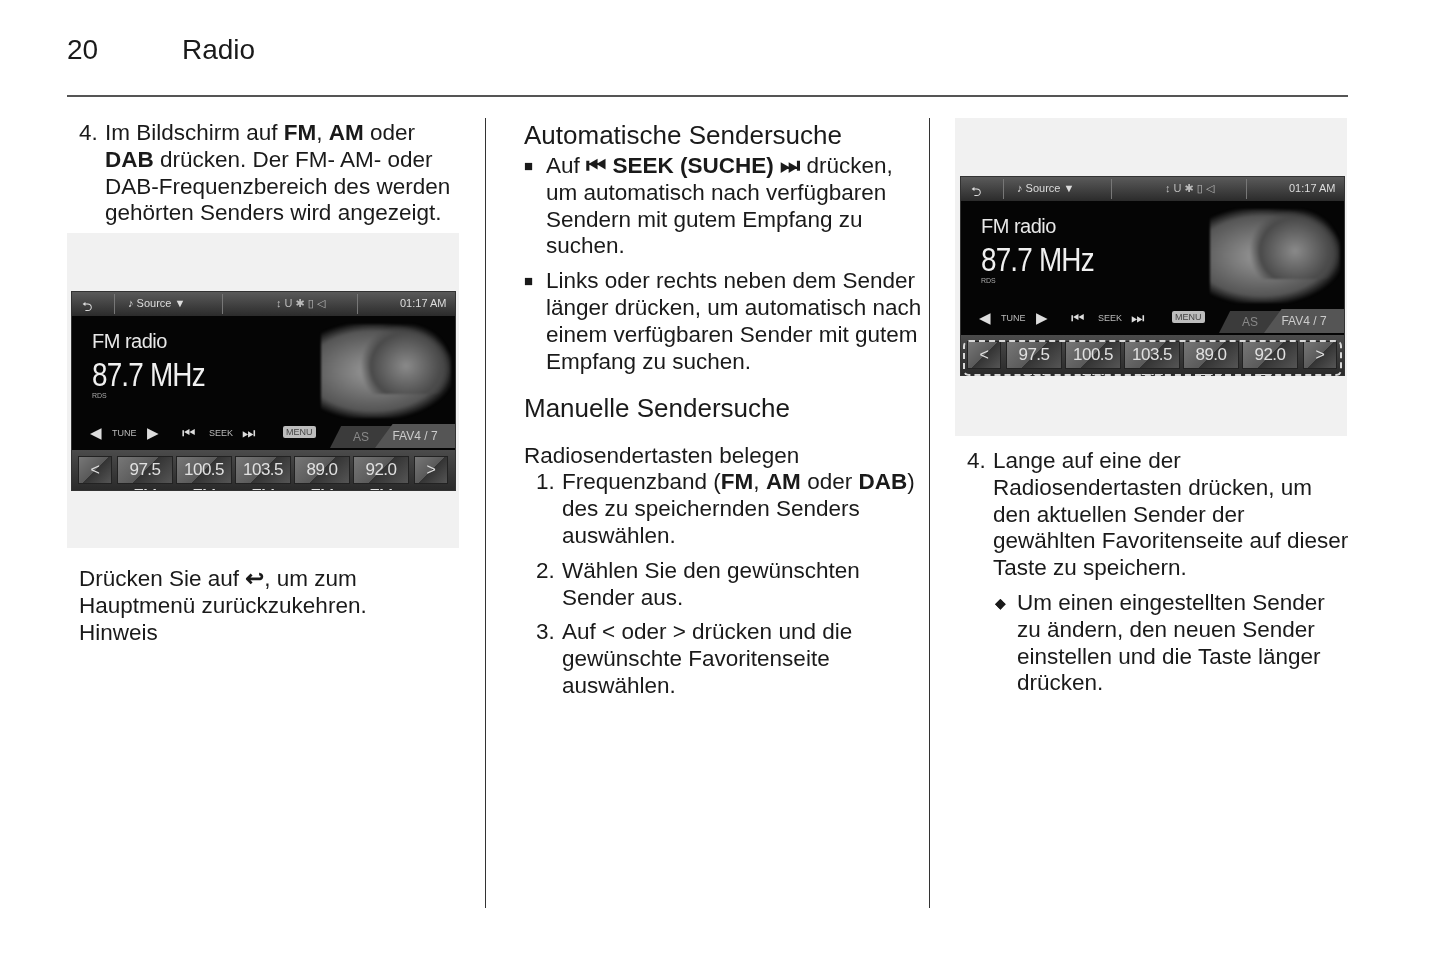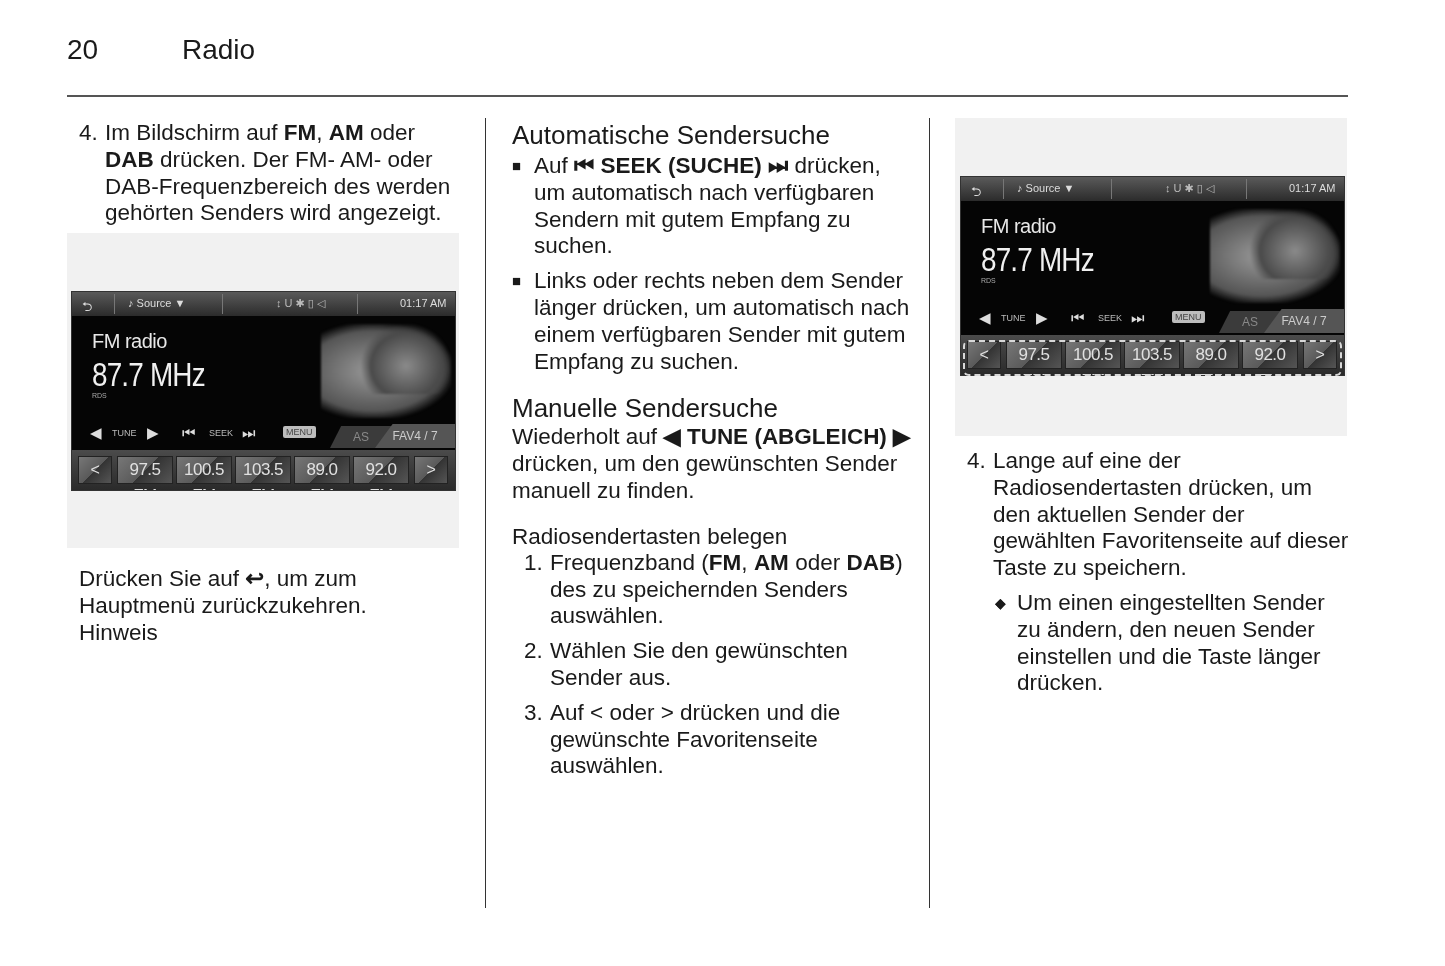--- a/index.html
+++ b/index.html
@@ -132,32 +132,31 @@
     <div class="pbtn" style="left:45px; width:54px">97.5 FM</div>
     <div class="pbtn" style="left:104px; width:54px">100.5 FM</div>
     <div class="pbtn" style="left:163px; width:54px">103.5 FM</div>
     <div class="pbtn" style="left:222px; width:54px">89.0 FM</div>
     <div class="pbtn" style="left:281px; width:54px">92.0 FM</div>
     <div class="pbtn" style="left:342px; width:32px; font-size:16px">&gt;</div>
   </div>
 </div>
 <div class="dashed" style="left:963px; top:340px; width:375px; height:32px;"></div>
 
-<div class="col" style="left:512px; top:120px; width:400px;">
+<div class="col" style="left:524px; top:120px; width:400px;">
   <p class="h2">Automatische Sendersuche</p>
   <div class="ul-item" style="margin-top:2px">
     <span class="bul">■</span>
     <span>Auf </span><b>⏮ SEEK (SUCHE) ⏭</b><span> drücken, um automatisch nach verfügbaren Sendern mit gutem Empfang zu suchen.</span>
   </div>
   <div class="ul-item">
     <span class="bul">■</span>
     <span>Links oder rechts neben dem Sender länger drücken, um automatisch nach einem verfügbaren Sender mit gutem Empfang zu suchen.</span>
   </div>
   <p class="h2" style="margin-top:18px">Manuelle Sendersuche</p>
-  <p><span>Wiederholt auf </span><b>◀ TUNE (ABGLEICH) ▶</b><span> drücken, um den gewünschten Sender manuell zu finden.</span></p>
   <p class="h3" style="margin-top:18px">Radiosendertasten belegen</p>
   <div class="ol-item">
     <span class="num">1.</span>
     <span>Frequenzband (</span><b>FM</b><span>, </span><b>AM</b><span> oder </span><b>DAB</b><span>) des zu speichernden Senders auswählen.</span>
   </div>
   <div class="ol-item" style="margin-top:8px">
     <span class="num">2.</span>
     <span>Wählen Sie den gewünschten Sender aus.</span>
   </div>
   <div class="ol-item" style="margin-top:8px">

